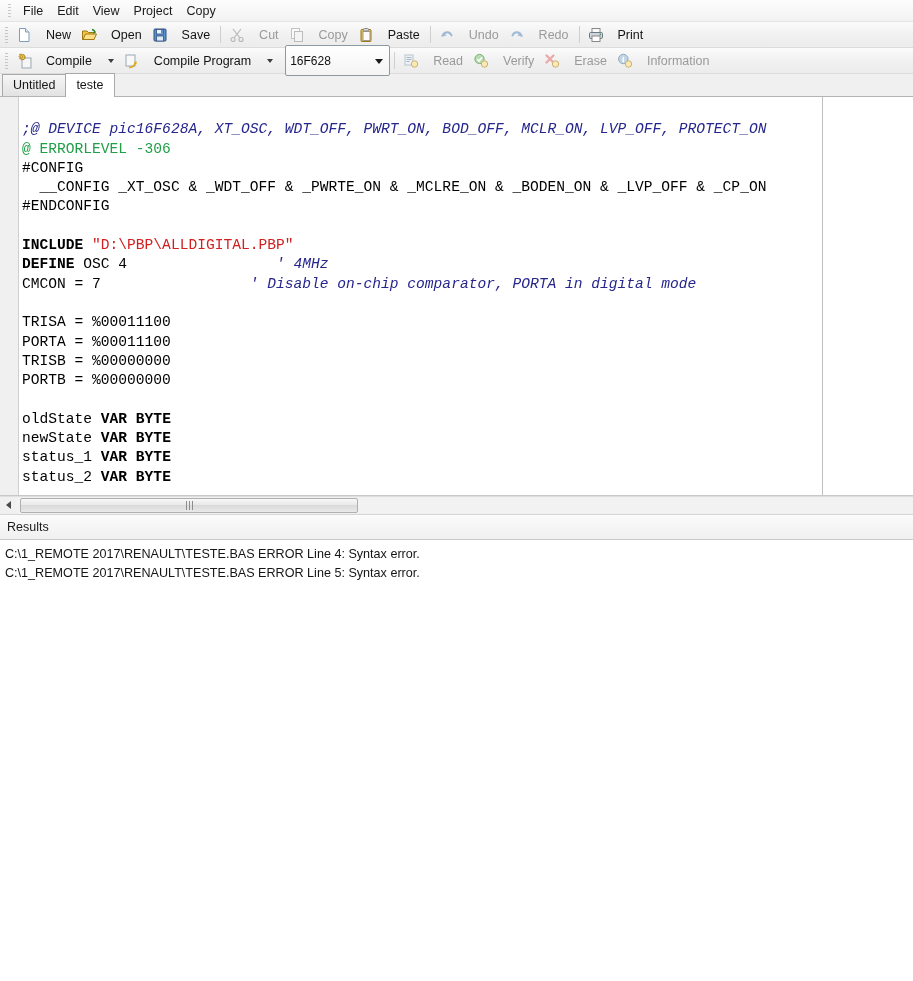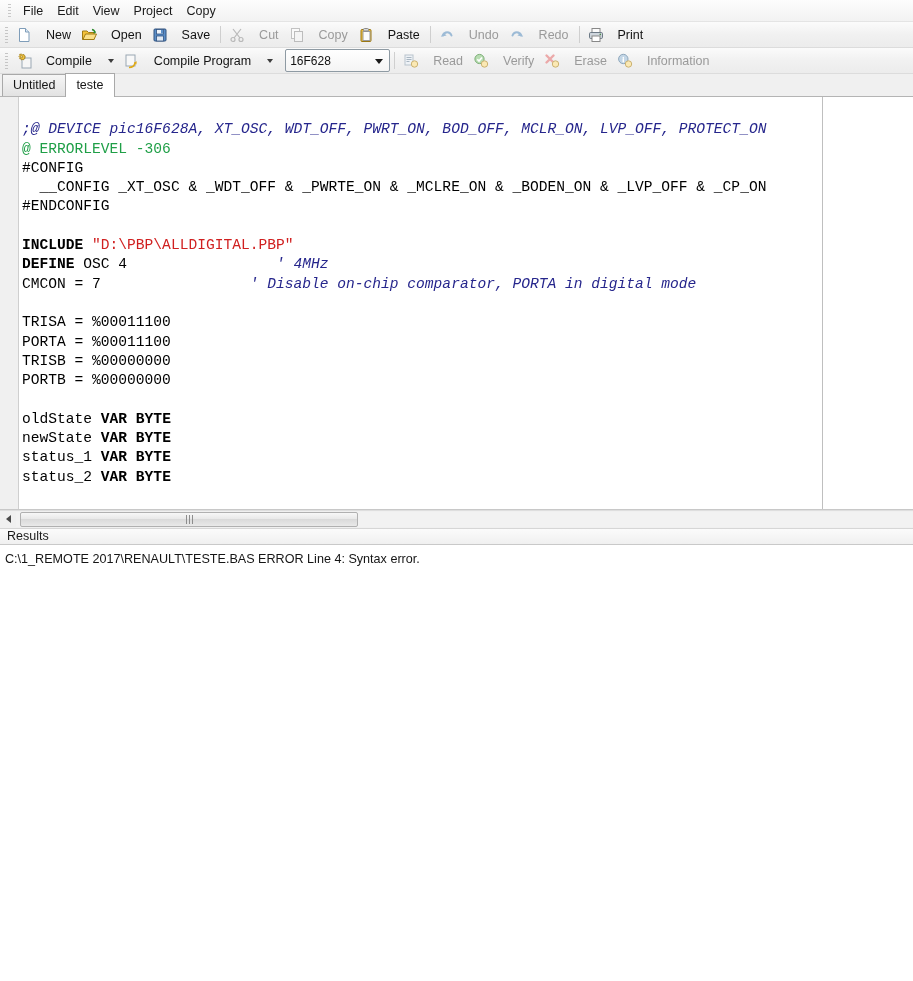--- a/index.html
+++ b/index.html
@@ -76,21 +76,21 @@
     margin: 0 4px;
   }
   .ico { width: 16px; height: 16px; display:inline-block; position: relative; flex: 0 0 auto;}
   .caret {
     width:0;height:0;border-left:3.5px solid transparent;border-right:3.5px solid transparent;
     border-top:4px solid #3c3c3c; margin-left:2px; display:inline-block;
   }
 
   
   .combo {
-    height: 23px;
+    height: 31px;
     width: 105px;
     background: linear-gradient(to bottom,#ffffff 0%, #f4f4f4 100%);
     border: 1px solid #8e9aa3;
     border-radius: 2px;
     display: flex;
     align-items: center;
     font-size: 12px;
     color: #111;
     padding-left: 4px;
     box-sizing: border-box;
@@ -207,21 +207,21 @@
     display:flex; align-items:center; justify-content:center;
     cursor: default;
   }
   .hs-thumb .grip {
     width: 7px; height: 9px;
     background-image: repeating-linear-gradient(to right,#8d8d8d 0px,#8d8d8d 1px,transparent 1px,transparent 3px);
   }
 
   
   .results-header {
-    height: 17px;
+    height: 26px;
     background: linear-gradient(to bottom,#fbfbfb 0%, #f0f0f0 100%);
     border-top: 1px solid #d6d6d6;
     border-bottom: 1px solid #c9c9c9;
     display: flex; align-items: center;
     padding-left: 7px;
     font-size: 12.5px;
     color: #1a1a1a;
     box-sizing: border-box;
     flex: 0 0 auto;
   }
@@ -465,15 +465,16 @@
         <span class="grip"></span>
       </div>
     </div>
   </div>
 
   <div class="results-header">
     <span>Results</span>
   </div>
   <div class="results-body" id="results-body">
       <div class="result-line">C:\1_REMOTE 2017\RENAULT\TESTE.BAS ERROR Line 4: Syntax error.</div>
+      <div class="result-line">C:\1_REMOTE 2017\RENAULT\TESTE.BAS ERROR Line 5: Syntax error.</div>
     </div>
 
 </div>
 
 </body></html>

